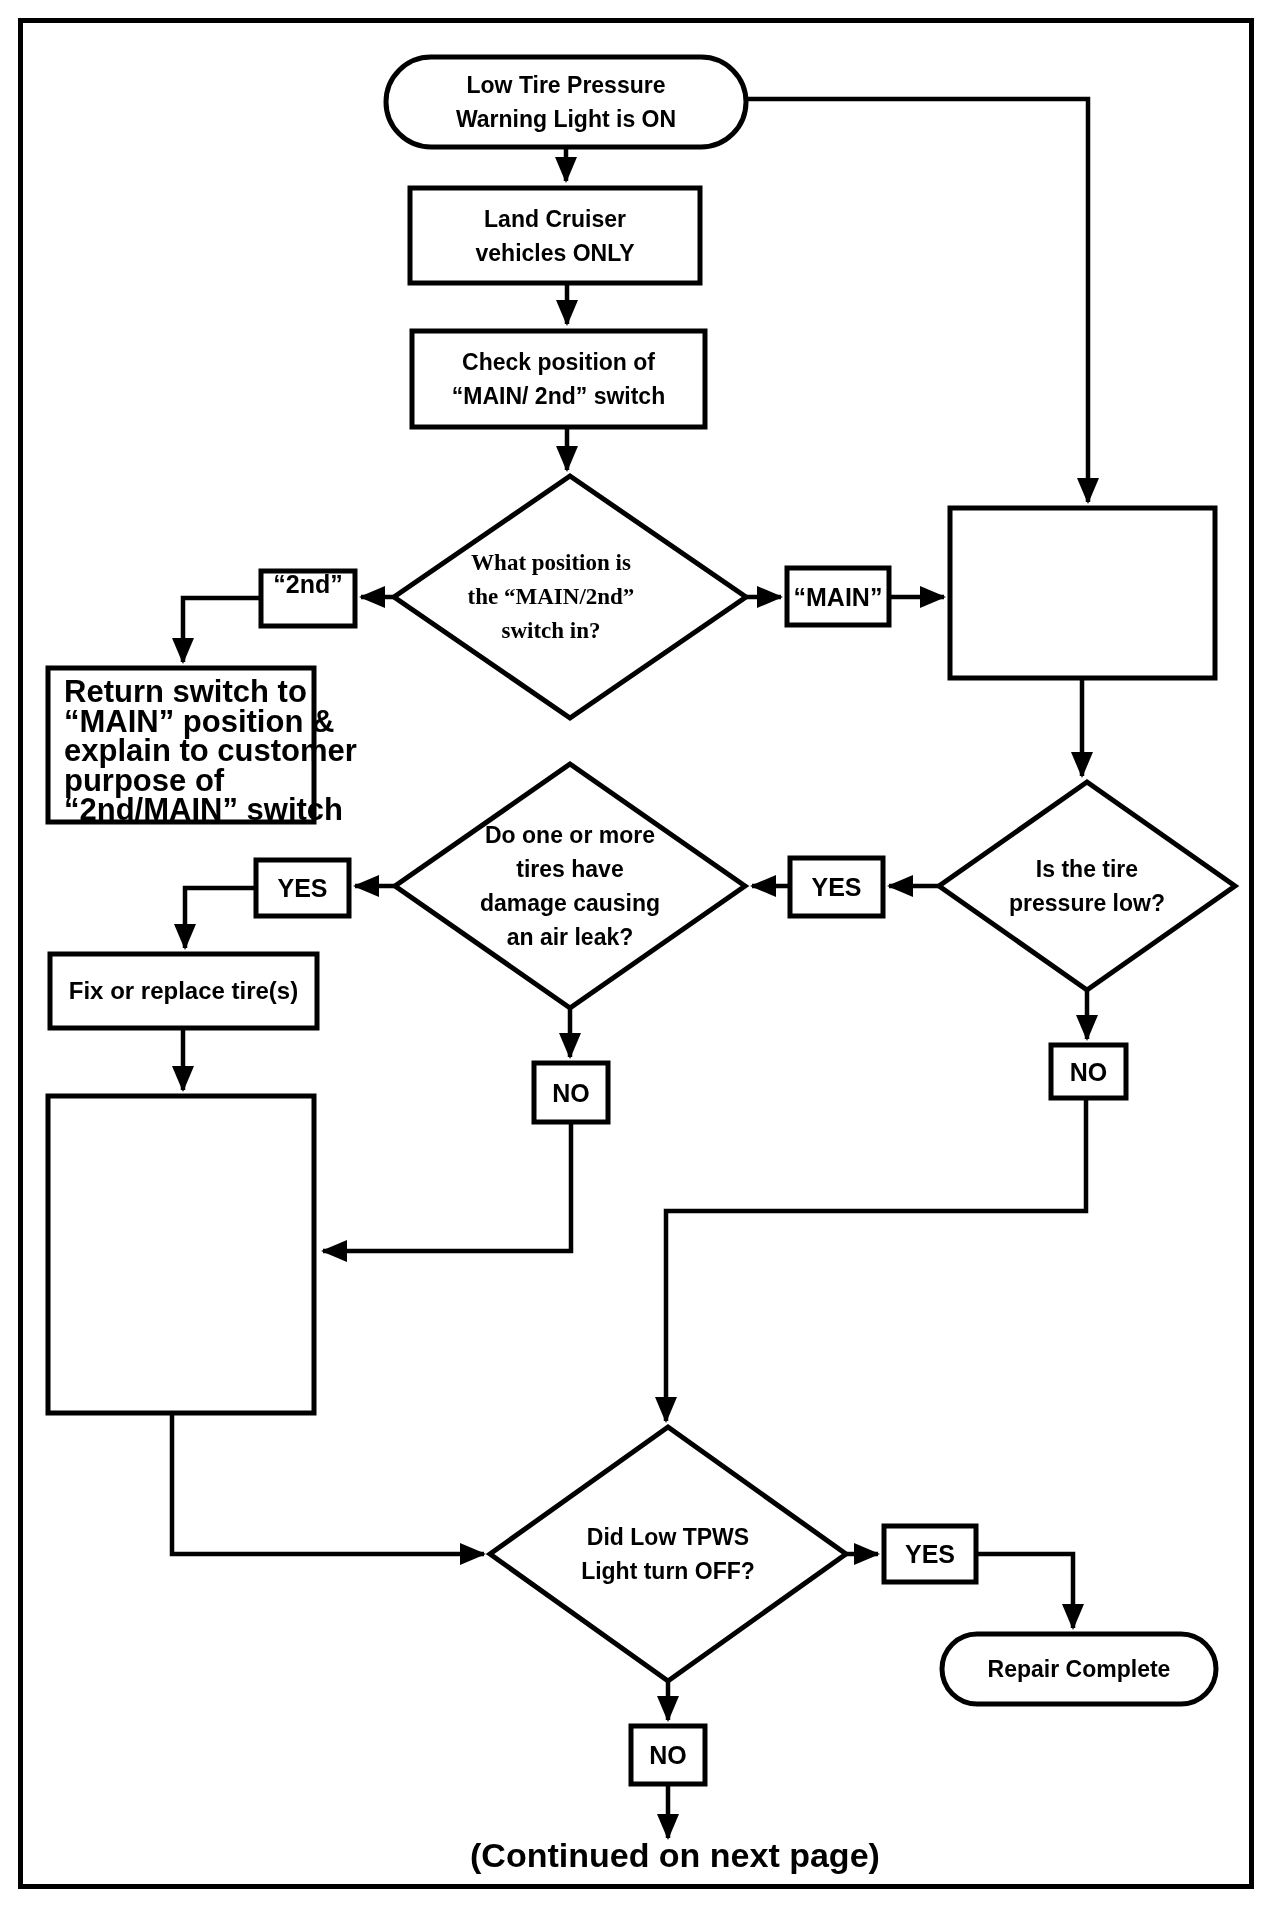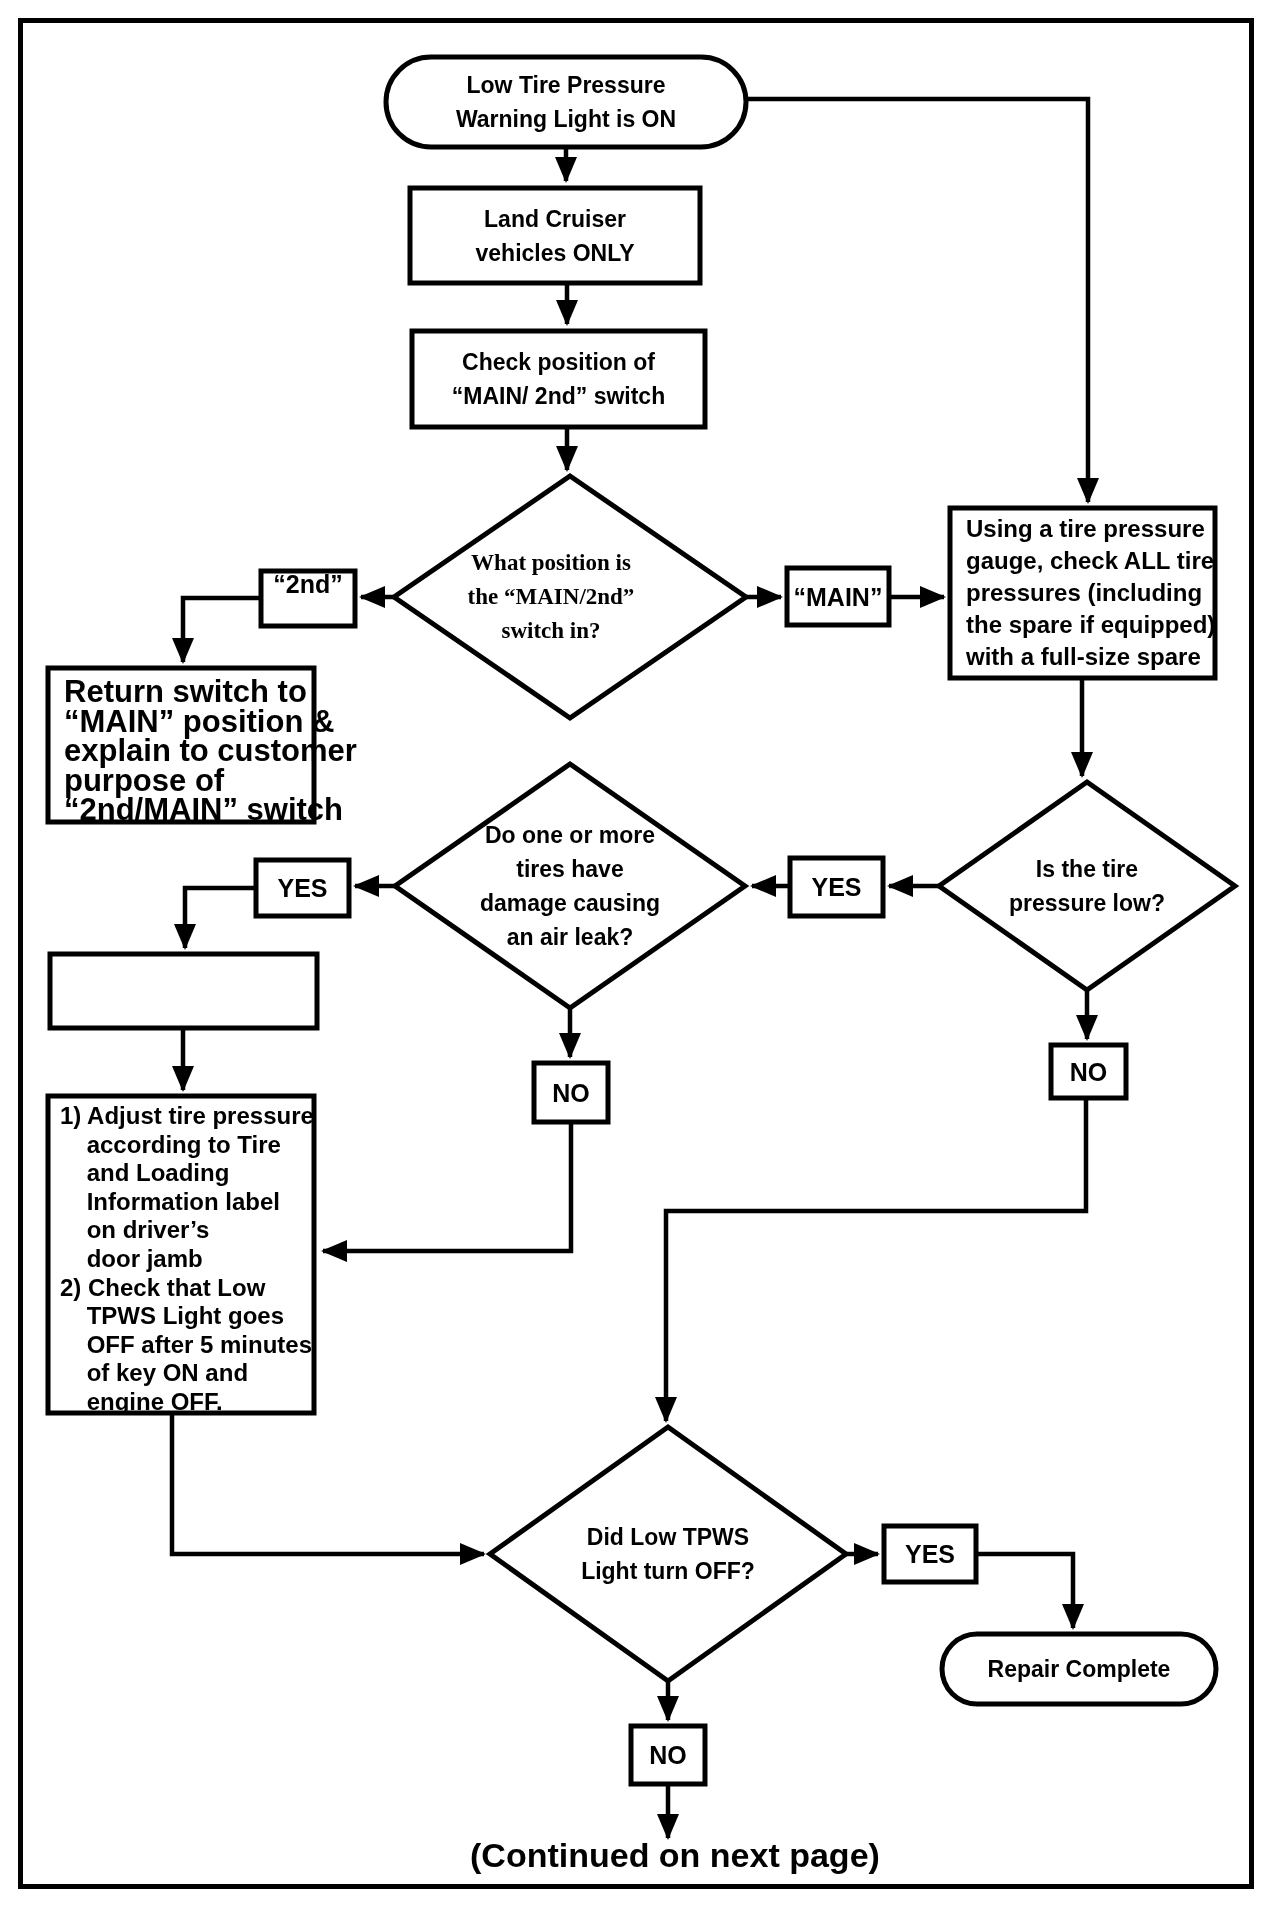--- a/index.html
+++ b/index.html
@@ -94,46 +94,31 @@
   <div class="txt center" style="left:421px;top:546px;width:260px;height:102px;font-family:Liberation Serif, serif;">What position is
 the “MAIN/2nd”
 switch in?</div>
   <div class="txt center lbl" style="left:261px;top:556px;width:94px;height:55px;">“2nd”</div>
   <div class="txt center lbl" style="left:787px;top:568px;width:102px;height:57px;">“MAIN”</div>
   <div class="txt blk ret" style="left:48px;top:668px;width:250px;height:146px;">Return switch to
 “MAIN” position &amp;
 explain to customer
 purpose of
 “2nd/MAIN” switch</div>
-  <div class="txt blk use" style="left:950px;top:508px;width:249px;height:165px;">Using a tire pressure
-gauge, check ALL tire
-pressures (including
-the spare if equipped)
-with a full-size spare</div>
   <div class="txt center" style="left:440px;top:818px;width:260px;height:136px;">Do one or more
 tires have
 damage causing
 an air leak?</div>
   <div class="txt center" style="left:957px;top:852px;width:260px;height:68px;">Is the tire
 pressure low?</div>
   <div class="txt center lbl" style="left:256px;top:860px;width:93px;height:56px;">YES</div>
   <div class="txt center lbl" style="left:790px;top:858px;width:93px;height:58px;">YES</div>
   <div class="txt center lbl" style="left:534px;top:1063px;width:74px;height:59px;">NO</div>
   <div class="txt center lbl" style="left:1051px;top:1045px;width:75px;height:53px;">NO</div>
-  <div class="txt blk big" style="left:48px;top:1096px;width:254px;height:311px;">1) Adjust tire pressure
-    according to Tire
-    and Loading
-    Information label
-    on driver’s
-    door jamb
-2) Check that Low
-    TPWS Light goes
-    OFF after 5 minutes
-    of key ON and
-    engine OFF.</div>
+  <div class="txt center" style="left:50px;top:954px;width:267px;height:74px;font-size:24px;">Fix or replace tire(s)</div>
   <div class="txt center" style="left:528px;top:1520px;width:280px;height:68px;">Did Low TPWS
 Light turn OFF?</div>
   <div class="txt center lbl" style="left:884px;top:1526px;width:92px;height:56px;">YES</div>
   <div class="txt center lbl" style="left:631px;top:1726px;width:74px;height:58px;">NO</div>
   <div class="txt center" style="left:942px;top:1634px;width:274px;height:70px;">Repair Complete</div>
   <div class="txt center cont" style="left:470px;top:1838px;width:390px;height:34px;">(Continued on next page)</div>
 
 </div>
 
 </body></html>

